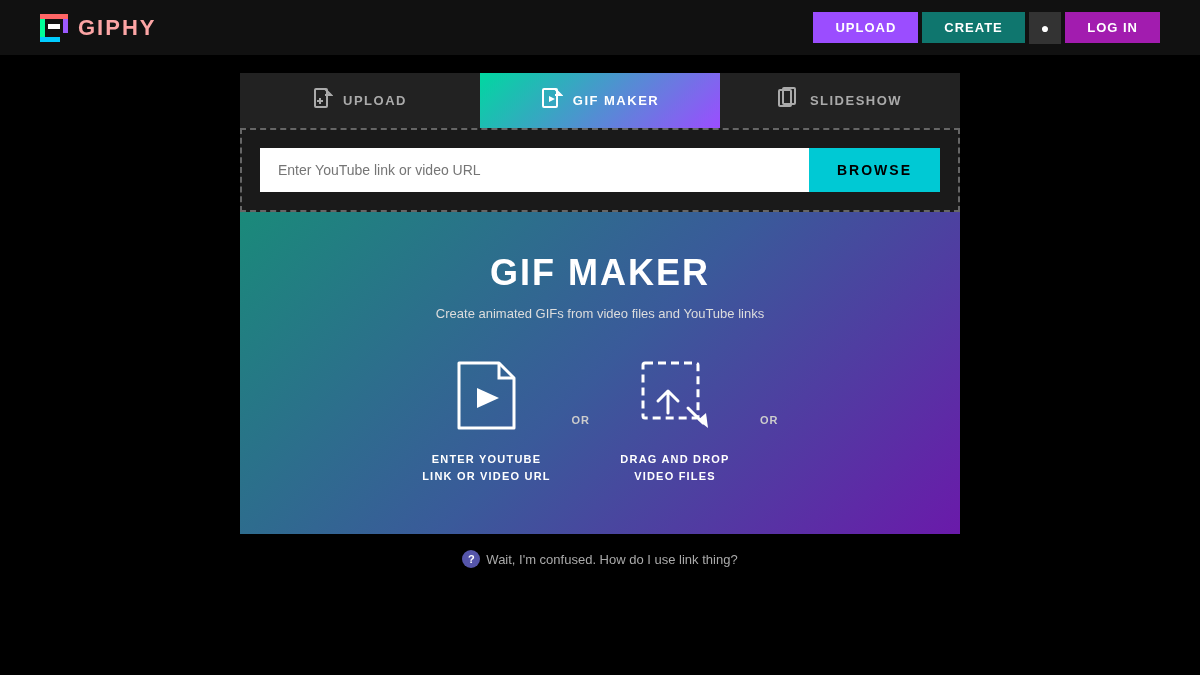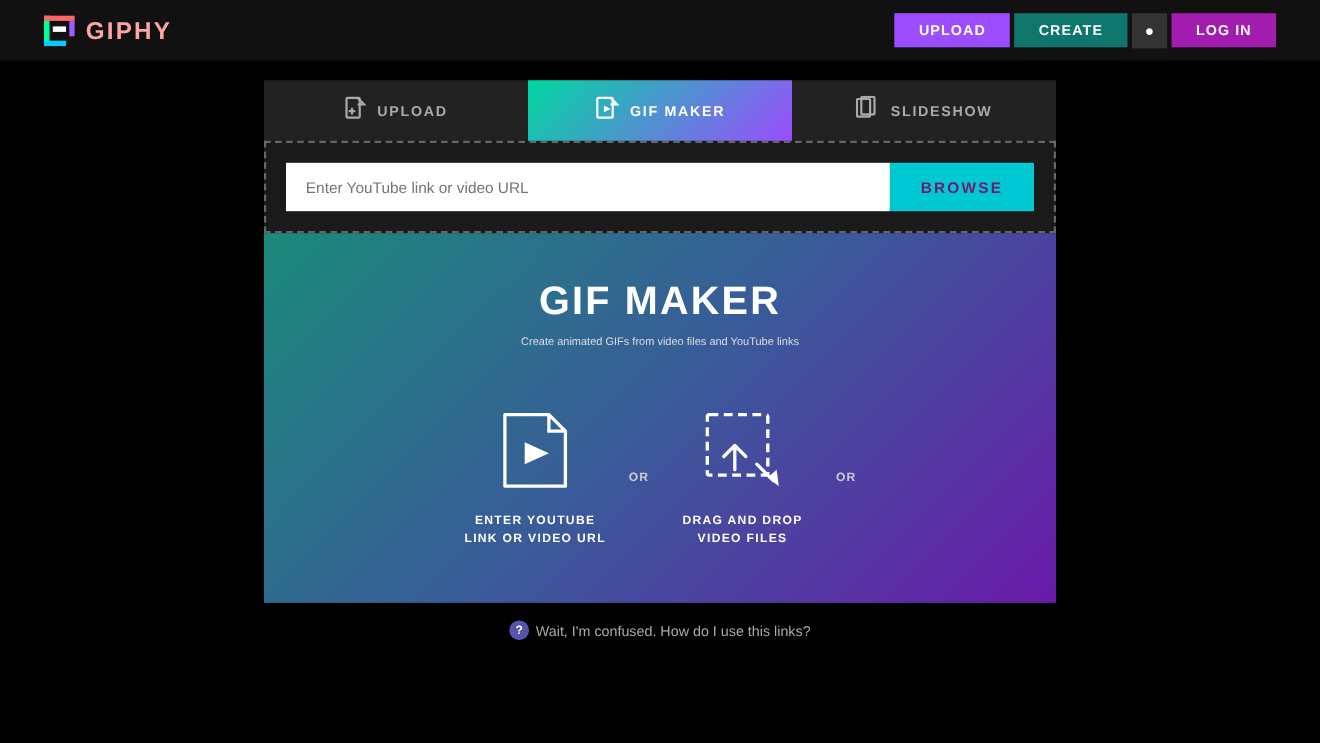--- a/index.html
+++ b/index.html
@@ -133,21 +133,21 @@
       flex: 1;
       background: #fff;
       border: none;
       padding: 14px 18px;
       font-size: 14px;
       color: #333;
       outline: none;
     }
     .btn-browse {
       background: #00c9d4;
-      color: #701a75;
+      color: #000000;
       border: none;
       padding: 14px 28px;
       font-size: 14px;
       font-weight: 700;
       letter-spacing: 2px;
       cursor: pointer;
       text-transform: uppercase;
     }
 
     
@@ -158,22 +158,22 @@
     }
     .gif-maker-title {
       color: #fff;
       font-size: 36px;
       font-weight: 900;
       letter-spacing: 2px;
       margin-bottom: 12px;
     }
     .gif-maker-subtitle {
       color: #ddd;
-      font-size: 10px;
-      margin-bottom: 52px;
+      font-size: 13px;
+      margin-bottom: 34px;
     }
 
     
     .icons-row {
       display: flex;
       align-items: center;
       justify-content: center;
       gap: 20px;
     }
     .icon-block {
@@ -335,15 +335,15 @@
 
       </div>
     </div>
 
   </div>
 </div>
 
 <div class="footer">
   <div class="footer-link">
     <div class="question-icon">?</div>
-    <span>Wait, I'm confused. How do I use this links?</span>
+    <span>Wait, I'm confused. How do I use link thing?</span>
   </div>
 </div>
 
 </body></html>

